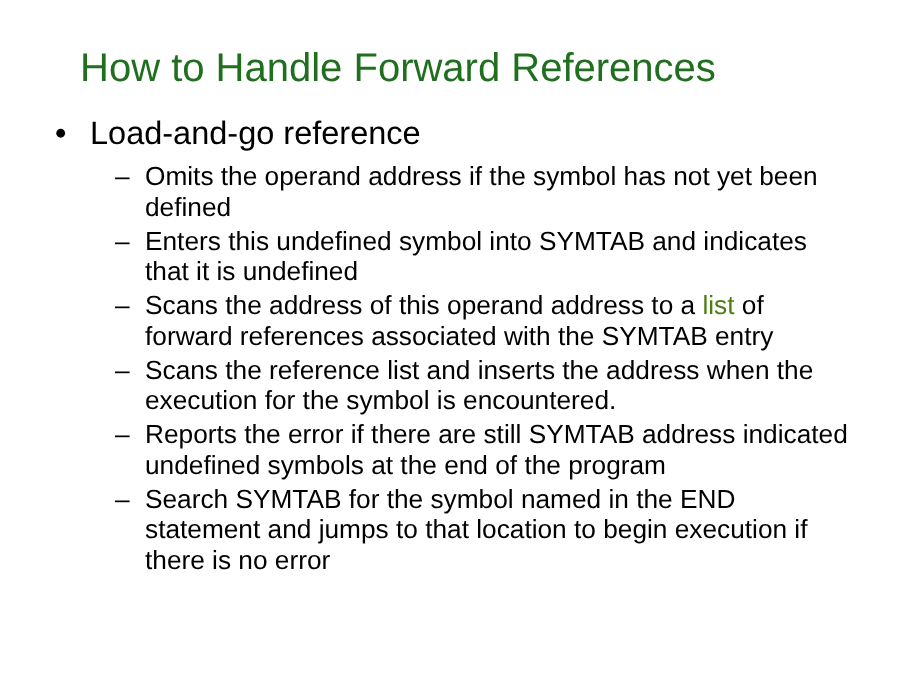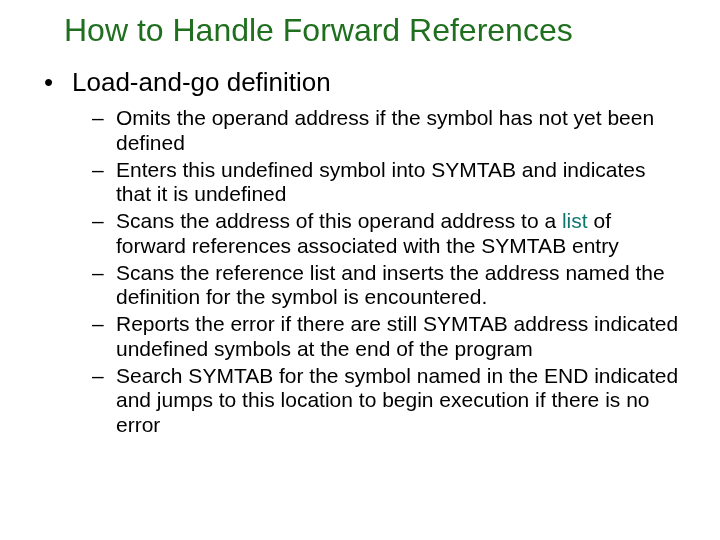--- a/index.html
+++ b/index.html
@@ -8,21 +8,21 @@
     width: 720px;
     height: 540px;
     background: #ffffff;
     font-family: Arial, Helvetica, sans-serif;
     color: #000000;
   }
   .slide {
     box-sizing: border-box;
     width: 720px;
     height: 436px;
-    padding: 12px 40px 24px 40px;
+    padding: 36px 40px 24px 40px;
   }
   .title {
     color: #1f6f1f;
     font-size: 32px;
     margin: 0 0 18px 24px;
     font-weight: normal;
   }
   .bullet-l1 {
     display: flex;
     align-items: flex-start;
@@ -46,33 +46,33 @@
     margin: 2px 0 2px 0;
   }
   .bullet-l2 .dash {
     width: 24px;
     flex: 0 0 24px;
   }
   .bullet-l2 .txt {
     flex: 1 1 auto;
   }
   .hl {
-    color: #0f766e;
+    color: #4d7c0f;
   }
 </style>
 </head>
 <body>
 
 <div class="slide">
 
   <h1 class="title">How to Handle Forward References</h1>
 
   <div class="bullet-l1">
     <span class="dot">•</span>
-    <span>Load-and-go definition</span>
+    <span>Load-and-go reference</span>
   </div>
 
   <div class="sublist">
 
     <div class="bullet-l2">
       <span class="dash">–</span>
       <span class="txt">Omits the operand address if the symbol has not yet been defined</span>
     </div>
 
     <div class="bullet-l2">
@@ -80,28 +80,28 @@
       <span class="txt">Enters this undefined symbol into SYMTAB and indicates that it is undefined</span>
     </div>
 
     <div class="bullet-l2">
       <span class="dash">–</span>
       <span class="txt"><span>Scans the address of this operand address to a </span><span class="hl">list</span><span> of forward references associated with the SYMTAB entry</span></span>
     </div>
 
     <div class="bullet-l2">
       <span class="dash">–</span>
-      <span class="txt">Scans the reference list and inserts the address named the definition for the symbol is encountered.</span>
+      <span class="txt">Scans the reference list and inserts the address when the execution for the symbol is encountered.</span>
     </div>
 
     <div class="bullet-l2">
       <span class="dash">–</span>
       <span class="txt">Reports the error if there are still SYMTAB address indicated undefined symbols at the end of the program</span>
     </div>
 
     <div class="bullet-l2">
       <span class="dash">–</span>
-      <span class="txt">Search SYMTAB for the symbol named in the END indicated and jumps to this location to begin execution if there is no error</span>
+      <span class="txt">Search SYMTAB for the symbol named in the END statement and jumps to that location to begin execution if there is no error</span>
     </div>
 
   </div>
 
 </div>
 
 </body></html>

